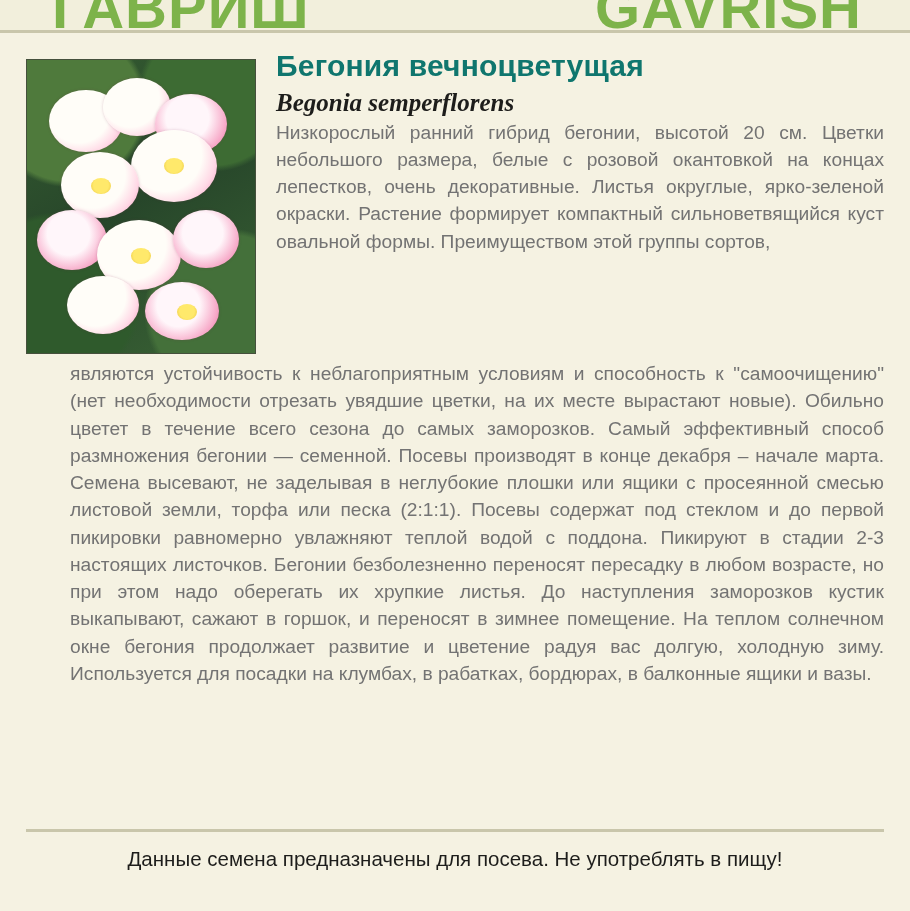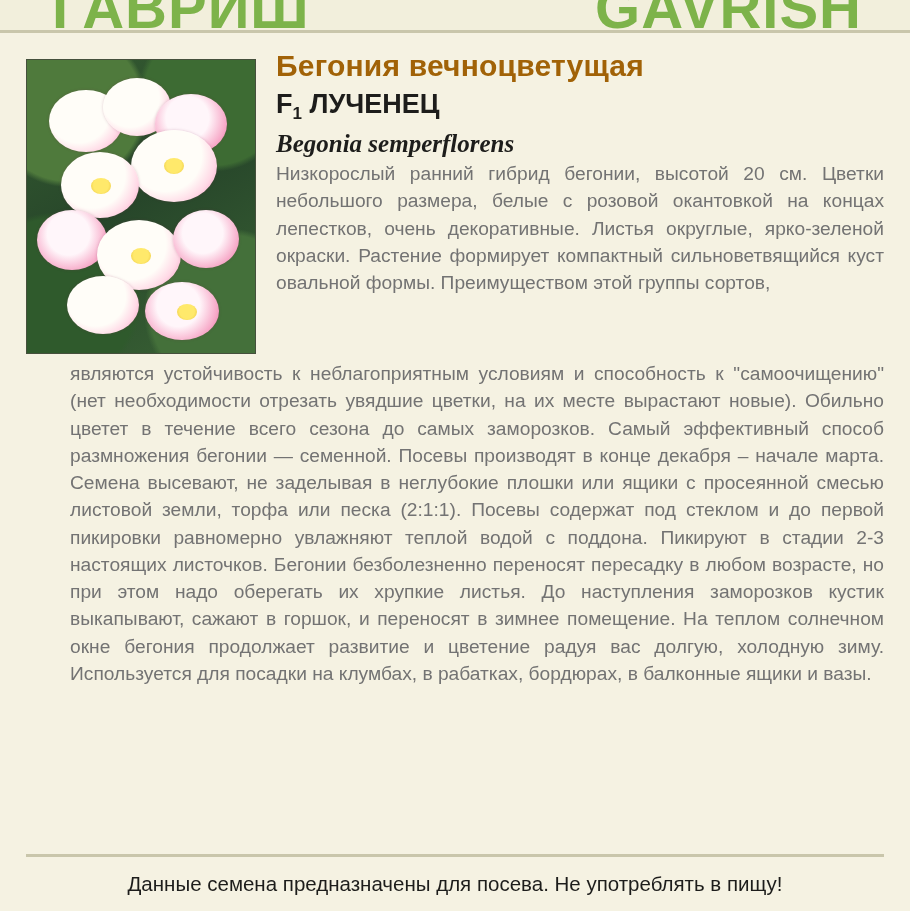--- a/index.html
+++ b/index.html
@@ -103,21 +103,21 @@
   }
 
   .titleblock {
     overflow: hidden;
     padding-left: 4px;
   }
   h1.title {
     margin: 0;
     font-size: 30px;
     font-weight: bold;
-    color: #a16207;
+    color: #0f766e;
     line-height: 1.12;
     letter-spacing: .2px;
   }
   .variety {
     margin: 6px 0 2px 0;
     font-size: 27px;
     font-weight: bold;
     color: #1d1d1b;
   }
   .variety .f {
@@ -148,21 +148,21 @@
   p.body-text.first { margin-top: 2px; }
   p.body-text.flow  { margin-top: 0; margin-left: 44px; }
 
   .clearer { clear: both; height: 0; }
 
   
   .footer {
     position: absolute;
     left: 0; right: 0;
     bottom: 0;
-    height: 57px;
+    height: 82px;
   }
   .footer-rule {
     position: absolute;
     top: 0;
     left: 26px; right: 26px;
     height: 3px;
     background: #c9c6ab;
   }
   .footer-note {
     position: absolute;
@@ -200,21 +200,20 @@
       <div class="petal" style="left:70px;  top:160px; width:84px; height:70px;"></div>
       <div class="core" style="left:104px; top:188px;"></div>
       <div class="petal pinkish" style="left:146px; top:150px; width:66px; height:58px;"></div>
       <div class="petal" style="left:40px;  top:216px; width:72px; height:58px;"></div>
       <div class="petal pinkish" style="left:118px; top:222px; width:74px; height:58px;"></div>
       <div class="core" style="left:150px; top:244px;"></div>
     </div>
 
     <div class="titleblock">
       <h1 class="title">Бегония вечноцветущая</h1>
-      <div class="variety"><span class="f">F</span><span class="sub">1</span> <span>ЛУЧЕНЕЦ</span></div>
       <div class="latin">Begonia semperflorens</div>
       <p class="body-text first">Низкорослый ранний гибрид бегонии, высотой 20 см. Цветки небольшого размера, белые с розовой окантовкой на концах лепестков, очень декоративные. Листья округлые, ярко-зеленой окраски. Растение формирует компактный сильноветвящийся куст овальной формы. Преимуществом этой группы сортов,</p>
     </div>
 
     <div class="clearer"></div>
 
     <p class="body-text flow">являются устойчивость к неблагоприятным условиям и способность к "самоочищению" (нет необходимости отрезать увядшие цветки, на их месте вырастают новые). Обильно цветет в течение всего сезона до самых заморозков. Самый эффективный способ размножения бегонии — семенной. Посевы производят в конце декабря – начале марта. Семена высевают, не заделывая в неглубокие плошки или ящики с просеянной смесью листовой земли, торфа или песка (2:1:1). Посевы содержат под стеклом и до первой пикировки равномерно увлажняют теплой водой с поддона. Пикируют в стадии 2-3 настоящих листочков. Бегонии безболезненно переносят пересадку в любом возрасте, но при этом надо оберегать их хрупкие листья. До наступления заморозков кустик выкапывают, сажают в горшок, и переносят в зимнее помещение. На теплом солнечном окне бегония продолжает развитие и цветение радуя вас долгую, холодную зиму. Используется для посадки на клумбах, в рабатках, бордюрах, в балконные ящики и вазы.</p>
   </div>
 
   <div class="footer">

